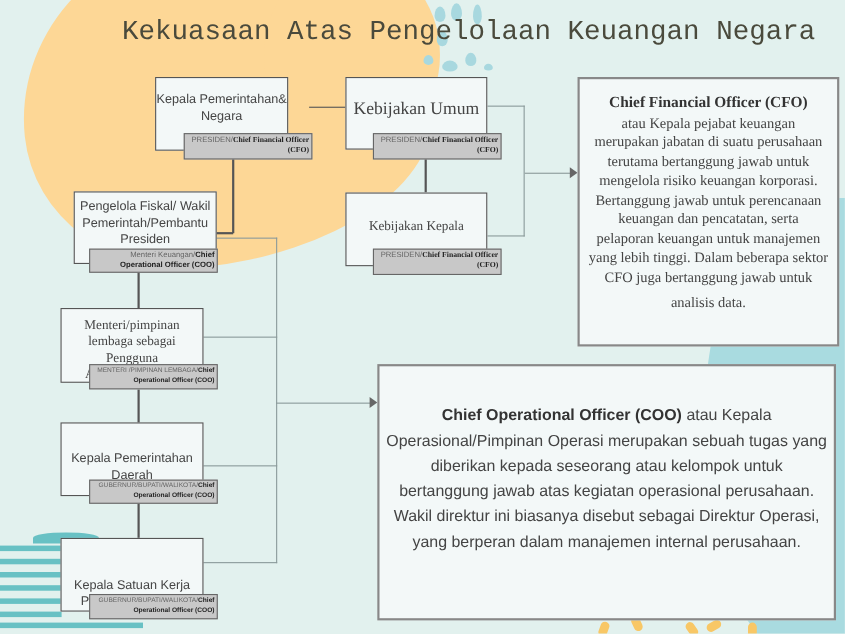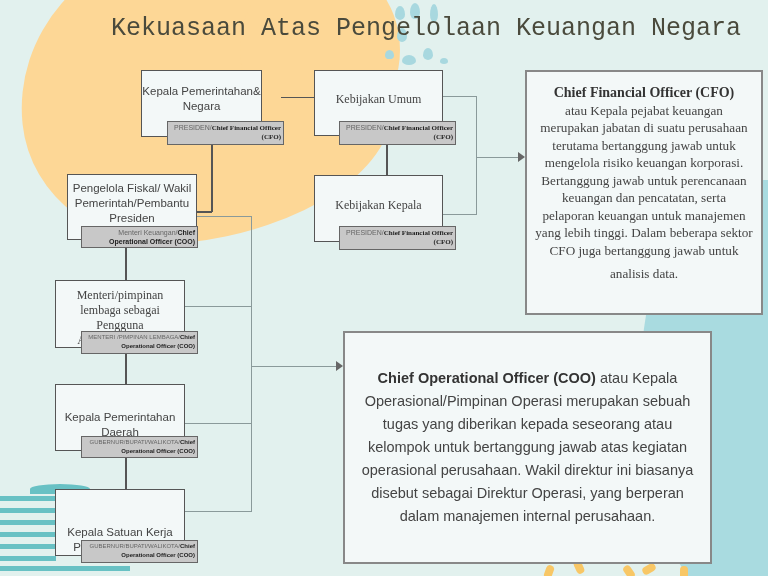--- a/index.html
+++ b/index.html
@@ -49,21 +49,21 @@
   .tag .lt { color:#666; }
   .line { position:absolute; background:#555; }
   .gline { position:absolute; background:#8a9a9a; }
 
   .desc {
     position:absolute; background:#f3f8f8; border:2px solid #888;
     box-sizing:border-box; text-align:center; color:#444;
   }
   .cfo { left:525px; top:70px; width:238px; height:245px; padding:12px 8px; font-family:"Liberation Serif", serif; font-size:13.2px; line-height:17.5px; }
   .cfo b { color:#333; font-size:14px; }
-  .coo { left:343px; top:331px; width:369px; height:233px; padding:34px 6px; font-family:"Liberation Sans", sans-serif; font-size:14.5px; line-height:23px; }
+  .coo { left:343px; top:331px; width:417px; height:233px; padding:34px 6px; font-family:"Liberation Sans", sans-serif; font-size:14.5px; line-height:23px; }
   .coo b { color:#333; }
   .arrow { position:absolute; width:0; height:0; border-top:5px solid transparent; border-bottom:5px solid transparent; border-left:7px solid #666; }
 </style>
 </head>
 <body>
 
 <div class="bg blob-orange"></div>
 <div class="bg blob-orange2"></div>
 <div class="bg blob-teal"></div>
 <div class="bg" style="left:0;top:0;width:768px;height:80px;">
@@ -147,21 +147,21 @@
 </div>
 
 <div class="box sans" style="left:55px;top:489px;width:130px;height:67px;align-items:flex-end;padding-top:32px;">
   <span class="lbl">Kepala Satuan Kerja Perangkat Daerah</span>
 </div>
 <div class="tag sans" style="left:81px;top:540px;width:117px;height:23px;font-size:6px;">
   <span class="lt">GUBERNUR/BUPATI/WALIKOTA/</span><b>Chief Operational Officer (COO)</b>
 </div>
 
 <div class="box serif" style="left:314px;top:70px;width:129px;height:66px;align-items:flex-start;padding-top:21px;">
-  <span class="lbl" style="font-size:12px;">Kebijakan Umum</span>
+  <span class="lbl" style="font-size:16px;">Kebijakan Umum</span>
 </div>
 <div class="tag serif" style="left:339px;top:121px;width:117px;height:24px;">
   <span class="lt sans">PRESIDEN/</span><b>Chief Financial Officer (CFO)</b>
 </div>
 
 <div class="box serif" style="left:314px;top:175px;width:129px;height:67px;align-items:flex-start;padding-top:22px;">
   <span class="lbl" style="font-size:12px;">Kebijakan Kepala</span>
 </div>
 <div class="tag serif" style="left:339px;top:226px;width:117px;height:24px;">
   <span class="lt sans">PRESIDEN/</span><b>Chief Financial Officer (CFO)</b>

